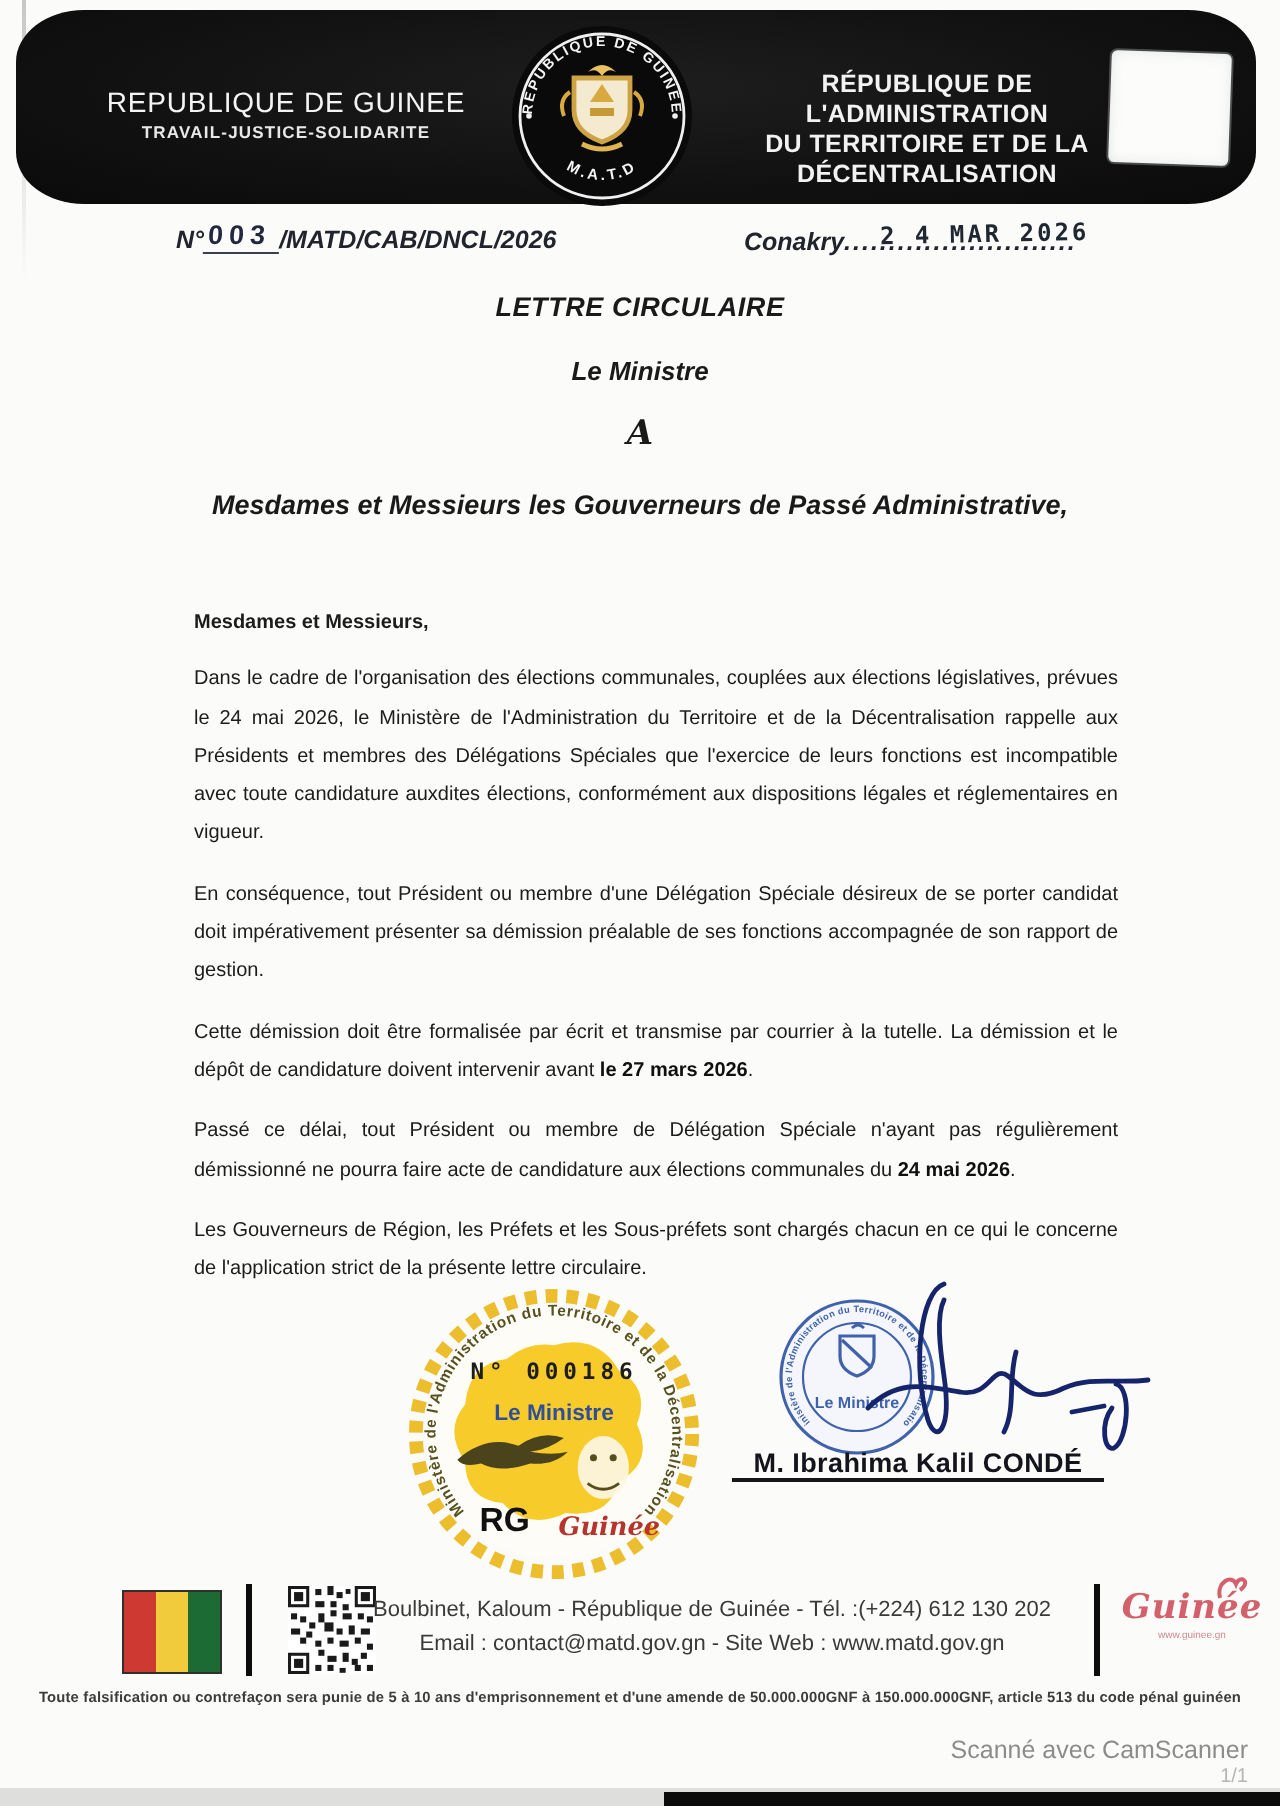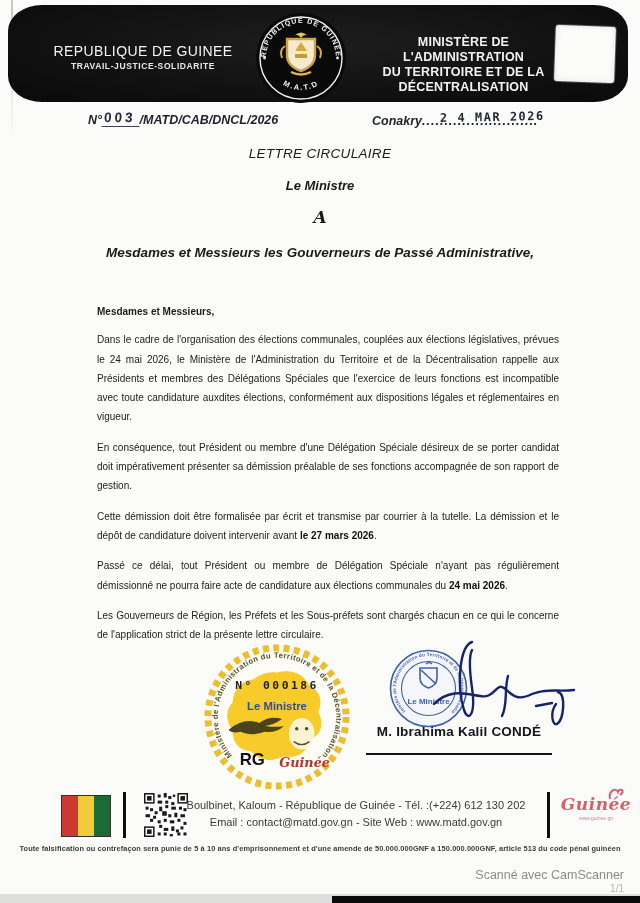--- a/index.html
+++ b/index.html
@@ -38,40 +38,40 @@
     border-bottom:1.5px solid #3a3f52; padding:0 4px 1px 2px; }
   .dateline { position:absolute; left:372px; top:114px; font-size:12.5px; font-weight:bold;
     font-style:italic; color:#20242c; white-space:nowrap; }
   .dateline .dots { letter-spacing:1px; font-weight:bold; }
   .date-stamp { position:absolute; left:68px; top:-4px; font-family:"DejaVu Sans Mono", monospace;
     font-style:normal; font-size:12px; font-weight:bold; letter-spacing:1.5px; color:#1f2733;
     transform:rotate(-1.2deg); white-space:nowrap; }
 
   
   .title-block { position:absolute; left:0; top:146px; width:640px; text-align:center; }
-  .title-1 { font-size:13.5px; font-weight:normal; font-style:italic; letter-spacing:.3px; }
+  .title-1 { font-size:13.5px; font-weight:bold; font-style:italic; letter-spacing:.3px; }
   .title-2 { font-size:13px; font-weight:bold; font-style:italic; margin-top:17px; }
   .title-a { font-family:"DejaVu Serif", serif; font-style:italic; font-weight:bold;
     font-size:17px; margin-top:14px; }
   .addressee { font-size:13.5px; font-weight:bold; font-style:italic; line-height:23px; margin-top:14px; }
 
   
   .body-block { position:absolute; left:97px; top:302px; width:462px;
     font-size:10px; line-height:19.3px; text-align:justify; color:#1c1c1c; }
   .body-block .salutation { font-weight:bold; margin-bottom:9px; }
   .body-block p { margin-bottom:11px; }
   .body-block b { color:#101010; }
 
   
   .stamp-yellow { position:absolute; left:203px; top:643px; }
   .stamp-blue { position:absolute; left:386px; top:646px; }
   .signature { position:absolute; left:408px; top:632px; }
   .signatory { position:absolute; left:366px; top:724px; width:186px; text-align:center;
     font-size:13.5px; font-weight:bold; color:#14141c; letter-spacing:.2px;
-    border-bottom:2.2px solid #15151a; padding-bottom:14px; }
+    border-bottom:2.2px solid #15151a; padding-bottom:0; }
 
   
   .footer { position:absolute; left:16px; top:790px; width:640px; height:52px; }
   .flag { position:absolute; left:45px; top:5px; width:50px; height:42px;
     display:flex; border:1px solid #30302c; }
   .flag div { flex:1; }
   .fdiv { position:absolute; top:2px; width:2.5px; height:46px; background:#0d0d0d; }
   .fdiv.d1 { left:107px; } .fdiv.d2 { left:531px; }
   .qr { position:absolute; left:128px; top:3px; }
   .address { position:absolute; left:160px; top:7px; width:360px; text-align:center;
@@ -124,21 +124,21 @@
         <path d="M32,27 h28 v16 q0,11 -14,16 q-14,-5 -14,-16 z" fill="#f4ead0" stroke="#cda344" stroke-width="2.4"></path>
         <path d="M46,30 l-6,9 h12 z" fill="#d8a93e"></path>
         <rect x="40" y="42" width="12" height="4" fill="#c89a36"></rect>
         <path d="M30,34 q-6,4 -3,12" fill="none" stroke="#d8a93e" stroke-width="2"></path>
         <path d="M62,34 q6,4 3,12" fill="none" stroke="#d8a93e" stroke-width="2"></path>
         <path d="M36,60 q10,5 20,0" fill="none" stroke="#e0b44f" stroke-width="2.4"></path>
       </g>
     </svg>
 
     <div class="banner-right">
-      <div>MINISTÈRE DE L'ADMINISTRATION</div>
+      <div>RÉPUBLIQUE DE L'ADMINISTRATION</div>
       <div>DU TERRITOIRE ET DE LA</div>
       <div>DÉCENTRALISATION</div>
     </div>
     <div class="white-patch"></div>
   </div>
 
   <div class="ref-number">
     <span>N°</span><span class="handwritten">003</span><span>/MATD/CAB/DNCL/2026</span>
   </div>
   <div class="dateline">

